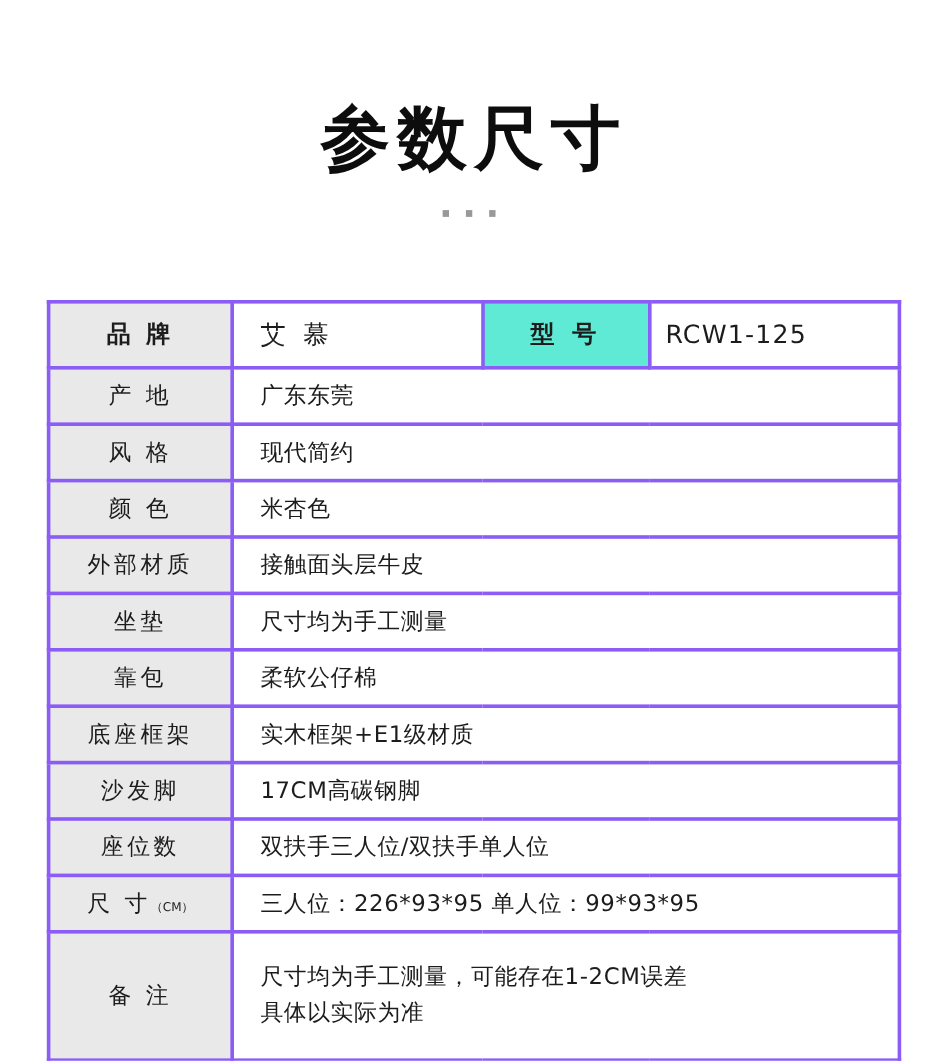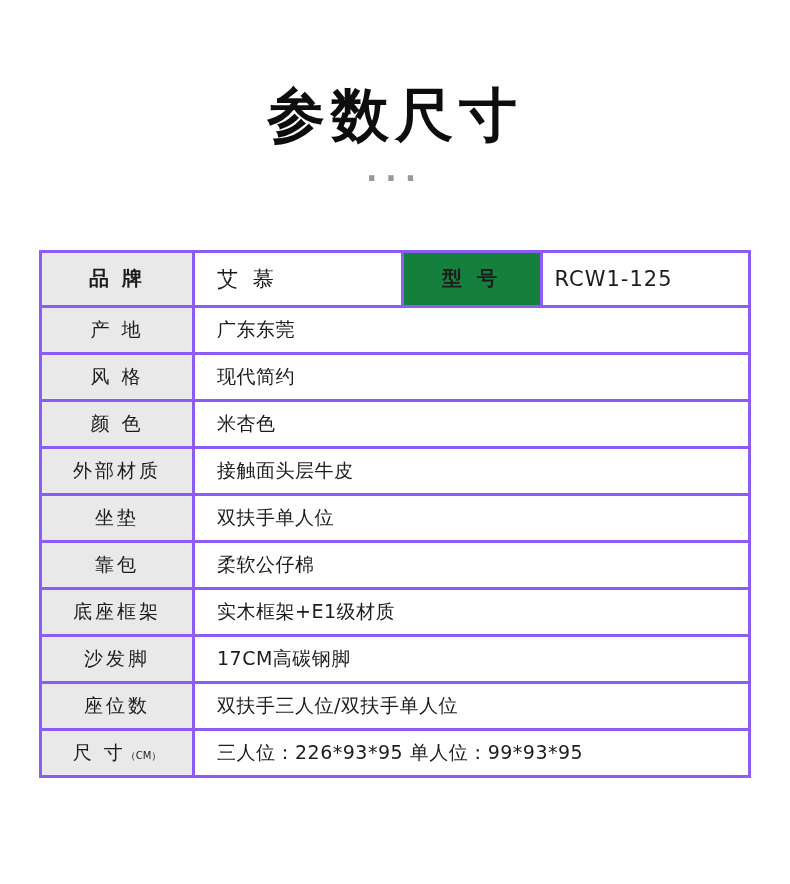--- a/index.html
+++ b/index.html
@@ -75,21 +75,21 @@
   }
   tr.row-brand td {
     height: 50px;
   }
   tr.row-brand td.value-cell {
     font-size: 21px;
     letter-spacing: 4px;
   }
   tr.row-brand td.model-label {
     width: 134px;
-    background: #15803d;
+    background: #5eead4;
     text-align: center;
     font-weight: 700;
     font-size: 20px;
     letter-spacing: 4px;
   }
   tr.row-brand td.model-value {
     padding-left: 12px;
     font-size: 21px;
     letter-spacing: 1px;
   }
@@ -140,21 +140,21 @@
         <tr>
           <td class="label-cell">颜 色</td>
           <td class="value-cell" colspan="3">米杏色</td>
         </tr>
         <tr>
           <td class="label-cell">外部材质</td>
           <td class="value-cell" colspan="3">接触面头层牛皮</td>
         </tr>
         <tr>
           <td class="label-cell">坐垫</td>
-          <td class="value-cell" colspan="3">双扶手单人位</td>
+          <td class="value-cell" colspan="3">尺寸均为手工测量</td>
         </tr>
         <tr>
           <td class="label-cell">靠包</td>
           <td class="value-cell" colspan="3">柔软公仔棉</td>
         </tr>
         <tr>
           <td class="label-cell">底座框架</td>
           <td class="value-cell" colspan="3">实木框架+E1级材质</td>
         </tr>
         <tr>
@@ -164,17 +164,24 @@
         <tr>
           <td class="label-cell">座位数</td>
           <td class="value-cell" colspan="3">双扶手三人位/双扶手单人位</td>
         </tr>
 
         <tr>
           <td class="label-cell"><span>尺 寸</span><span class="unit-small">（CM）</span></td>
           <td class="value-cell" colspan="3">三人位：226*93*95  单人位：99*93*95</td>
         </tr>
 
+        <tr class="row-note">
+          <td class="label-cell">备 注</td>
+          <td class="value-cell" colspan="3">
+            <span class="note-line">尺寸均为手工测量，可能存在1-2CM误差</span>
+            <span class="note-line">具体以实际为准</span>
+          </td>
+        </tr>
       </tbody>
     </table>
   </div>
 
 </div>
 
 </body></html>

